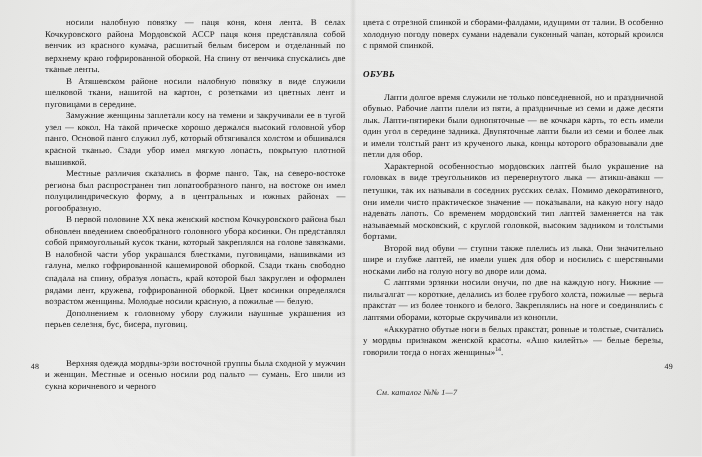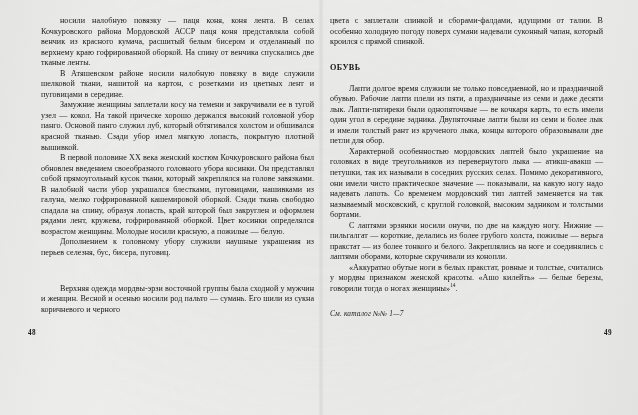--- a/index.html
+++ b/index.html
@@ -62,75 +62,78 @@
   p.body.noindent { text-indent: 0; }
 
   h2.section {
     margin: 0;
     font-size: 8.2px;
     line-height: 11px;
     font-weight: bold;
     letter-spacing: 0.45px;
     text-align: left;
     color: #121212;
+    font-style: italic;
   }
   .gap-before-head { height: 14px; }
   .gap-after-head  { height: 11px; }
 
   .caption {
-    margin: 0;
+    margin: 12px;
     font-size: 7.4px;
     line-height: 10px;
     font-style: italic;
     letter-spacing: 0.15px;
     color: #1c1c1c;
   }
   .gap-caption { height: 14px; }
 
   sup.fn {
     font-size: 5.4px;
     vertical-align: super;
     line-height: 0;
   }
 
   .folio {
     position: absolute;
     font-size: 7.2px;
-    font-weight: bold;
+    font-weight: normal;
     letter-spacing: 0.3px;
     color: #161616;
   }
   .folio-left  { left: 28px;  top: 329px; }
   .folio-right { left: 604px; top: 329px; }
 </style>
 </head>
 <body>
 
 <div id="page">
   <div id="grain"></div>
   <div id="gutter"></div>
 
   <div class="col col-left">
     <p class="body">носили налобную повязку — паця коня, коня лента. В селах Кочкуровского района Мордовской АССР паця коня представляла собой венчик из красного кумача, расшитый белым бисером и отделанный по верхнему краю гофрированной оборкой. На спину от венчика спускались две тканые ленты.</p>
     <p class="body">В Атяшевском районе носили налобную повязку в виде служили шелковой ткани, нашитой на картон, с розетками из цветных лент и пуговицами в середине.</p>
     <p class="body">Замужние женщины заплетали косу на темени и закручивали ее в тугой узел — кокол. На такой прическе хорошо держался высокий головной убор панго. Основой панго служил луб, который обтягивался холстом и обшивался красной тканью. Сзади убор имел мягкую лопасть, покрытую плотной вышивкой.</p>
+    <p class="body">Местные различия сказались в форме панго. Так, на северо-востоке региона был распространен тип лопатообразного панго, на востоке он имел полуцилиндрическую форму, а в центральных и южных районах — рогообразную.</p>
     <p class="body">В первой половине XX века женский костюм Кочкуровского района был обновлен введением своеобразного головного убора косинки. Он представлял собой прямоугольный кусок ткани, который закреплялся на голове завязками. В налобной части убор украшался блестками, пуговицами, нашивками из галуна, мелко гофрированной кашемировой оборкой. Сзади ткань свободно спадала на спину, образуя лопасть, край которой был закруглен и оформлен рядами лент, кружева, гофрированной оборкой. Цвет косинки определялся возрастом женщины. Молодые носили красную, а пожилые — белую.</p>
     <p class="body">Дополнением к головному убору служили наушные украшения из перьев селезня, бус, бисера, пуговиц.</p>
     <div class="gap-before-head"></div>
     <div class="gap-after-head"></div>
-    <p class="body">Верхняя одежда мордвы-эрзи восточной группы была сходной у мужчин и женщин. Весной и осенью носили род пальто — сумань. Его шили из сукна коричневого и черного</p>
+    <p class="body">Верхняя одежда мордвы-эрзи восточной группы была сходной у мужчин и женщин. Местные и осенью носили род пальто — сумань. Его шили из сукна коричневого и черного</p>
   </div>
 
   <div class="col col-right">
-    <p class="body noindent">цвета с заплетали спинкой и сборами-фалдами, идущими от талии. В особенно холодную погоду поверх сумани надевали суконный чапан, который кроился с прямой спинкой.</p>
+    <p class="body noindent">цвета с отрезной спинкой и сборами-фалдами, идущими от талии. В особенно холодную погоду поверх сумани надевали суконный чапан, который кроился с прямой спинкой.</p>
     <div class="gap-before-head"></div>
     <h2 class="section">ОБУВЬ</h2>
     <div class="gap-after-head"></div>
     <p class="body">Лапти долгое время служили не только повседневной, но и праздничной обувью. Рабочие лапти плели из пяти, а праздничные из семи и даже десяти лык. Лапти-пятиреки были однопяточные — ве кочкаря карть, то есть имели один угол в середине задника. Двупяточные лапти были из семи и более лык и имели толстый рант из крученого лыка, концы которого образовывали две петли для обор.</p>
     <p class="body">Характерной особенностью мордовских лаптей было украшение на головках в виде треугольников из перевернутого лыка — атикш-авакш — петушки, так их называли в соседних русских селах. Помимо декоративного, они имели чисто практическое значение — показывали, на какую ногу надо надевать лапоть. Со временем мордовский тип лаптей заменяется на так называемый московский, с круглой головкой, высоким задником и толстыми бортами.</p>
+    <p class="body">Второй вид обуви — ступни также плелись из лыка. Они значительно шире и глубже лаптей, не имели ушек для обор и носились с шерстяными носками либо на голую ногу во дворе или дома.</p>
     <p class="body">С лаптями эрзянки носили онучи, по две на каждую ногу. Нижние — пильгалгат — короткие, делались из более грубого холста, пожилые — верьга пракстат — из более тонкого и белого. Закреплялись на ноге и соединялись с лаптями оборами, которые скручивали из конопли.</p>
     <p class="body"><span>«Аккуратно обутые ноги в белых пракстат, ровные и толстые, считались у мордвы признаком женской красоты. «Ашо килейть» — белые березы, говорили тогда о ногах женщины»</span><sup class="fn">14</sup><span>.</span></p>
     <div class="gap-caption"></div>
     <p class="caption">См. каталог №№ 1—7</p>
   </div>
 
   <div class="folio folio-left">48</div>
   <div class="folio folio-right">49</div>
 </div>
 

